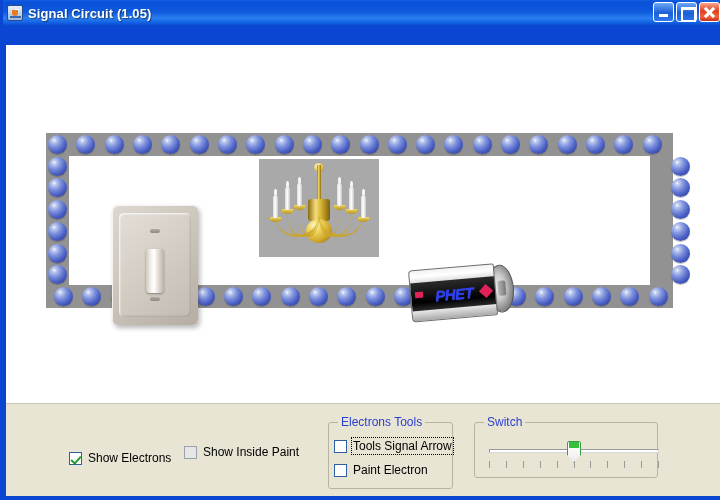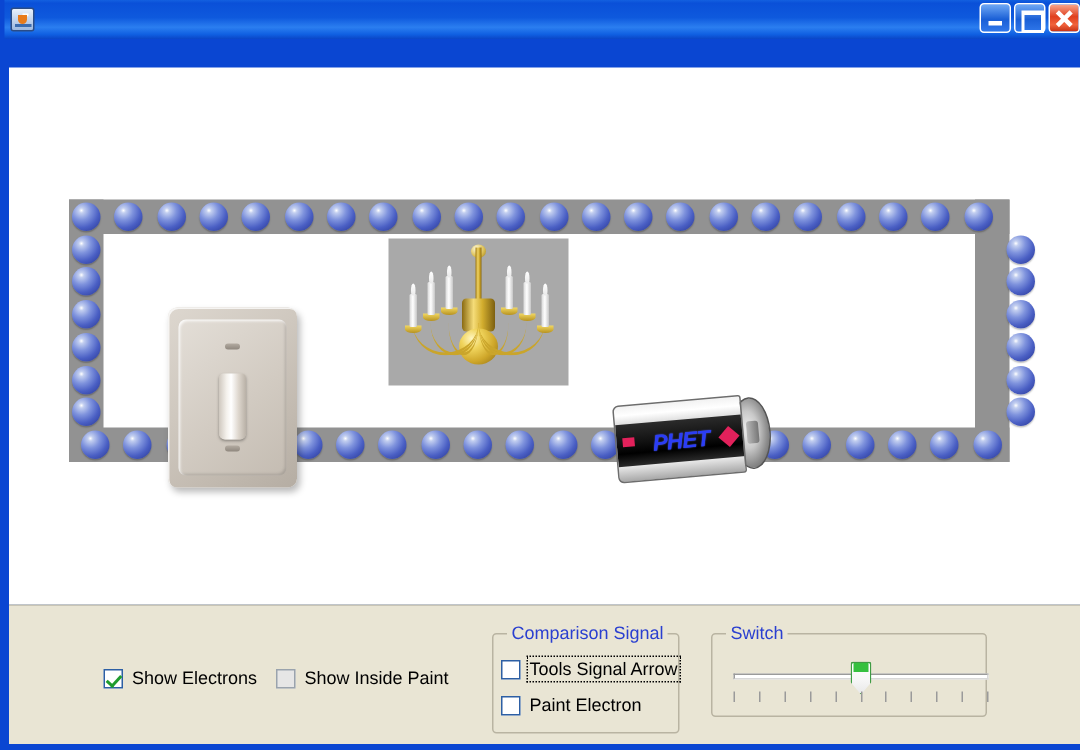--- a/index.html
+++ b/index.html
@@ -322,20 +322,21 @@
     position: absolute; top: 0; width: 1px; height: 7px; background: #9a9a9a;
   }
 </style>
 </head>
 <body>
 
 <div id="app">
 
   <div class="titlebar">
     <div class="tb-icon"></div>
+    <div class="tb-title">Signal Circuit (1.05)</div>
     <div class="tb-buttons">
       <div class="tb-btn min"></div>
       <div class="tb-btn max"></div>
       <div class="tb-btn close">
         <span class="x1"></span>
         <span class="x2"></span>
       </div>
     </div>
   </div>
 
@@ -449,32 +450,32 @@
           <span class="bat-text">PHET</span>
           <span class="bat-diamond right"></span>
         </div>
       </div>
     </div>
 
   </div>
 
   <div class="controlpanel">
 
-    <div class="cb-row" style="left:63px; top:41px;justify-content:space-between;">
+    <div class="cb-row" style="left:63px; top:47px;justify-content:space-between;">
       <span class="checkbox checked"></span>
       <span class="cb-label">Show Electrons</span>
     </div>
 
     <div class="cb-row" style="left:178px; top:41px;">
       <span class="checkbox disabled"></span>
       <span class="cb-label">Show Inside Paint</span>
     </div>
 
     <div class="groupbox" style="left:322px; top:18px; width:125px; height:67px;">
-      <span class="gb-title">Comparison Signal</span>
+      <span class="gb-title">Electrons Tools</span>
 
       <div class="cb-row" style="left:5px; top:16px;">
         <span class="checkbox"></span>
         <span class="cb-label focused">Tools Signal Arrow</span>
       </div>
 
       <div class="cb-row" style="left:5px; top:40px;">
         <span class="checkbox"></span>
         <span class="cb-label">Paint Electron</span>
       </div>

